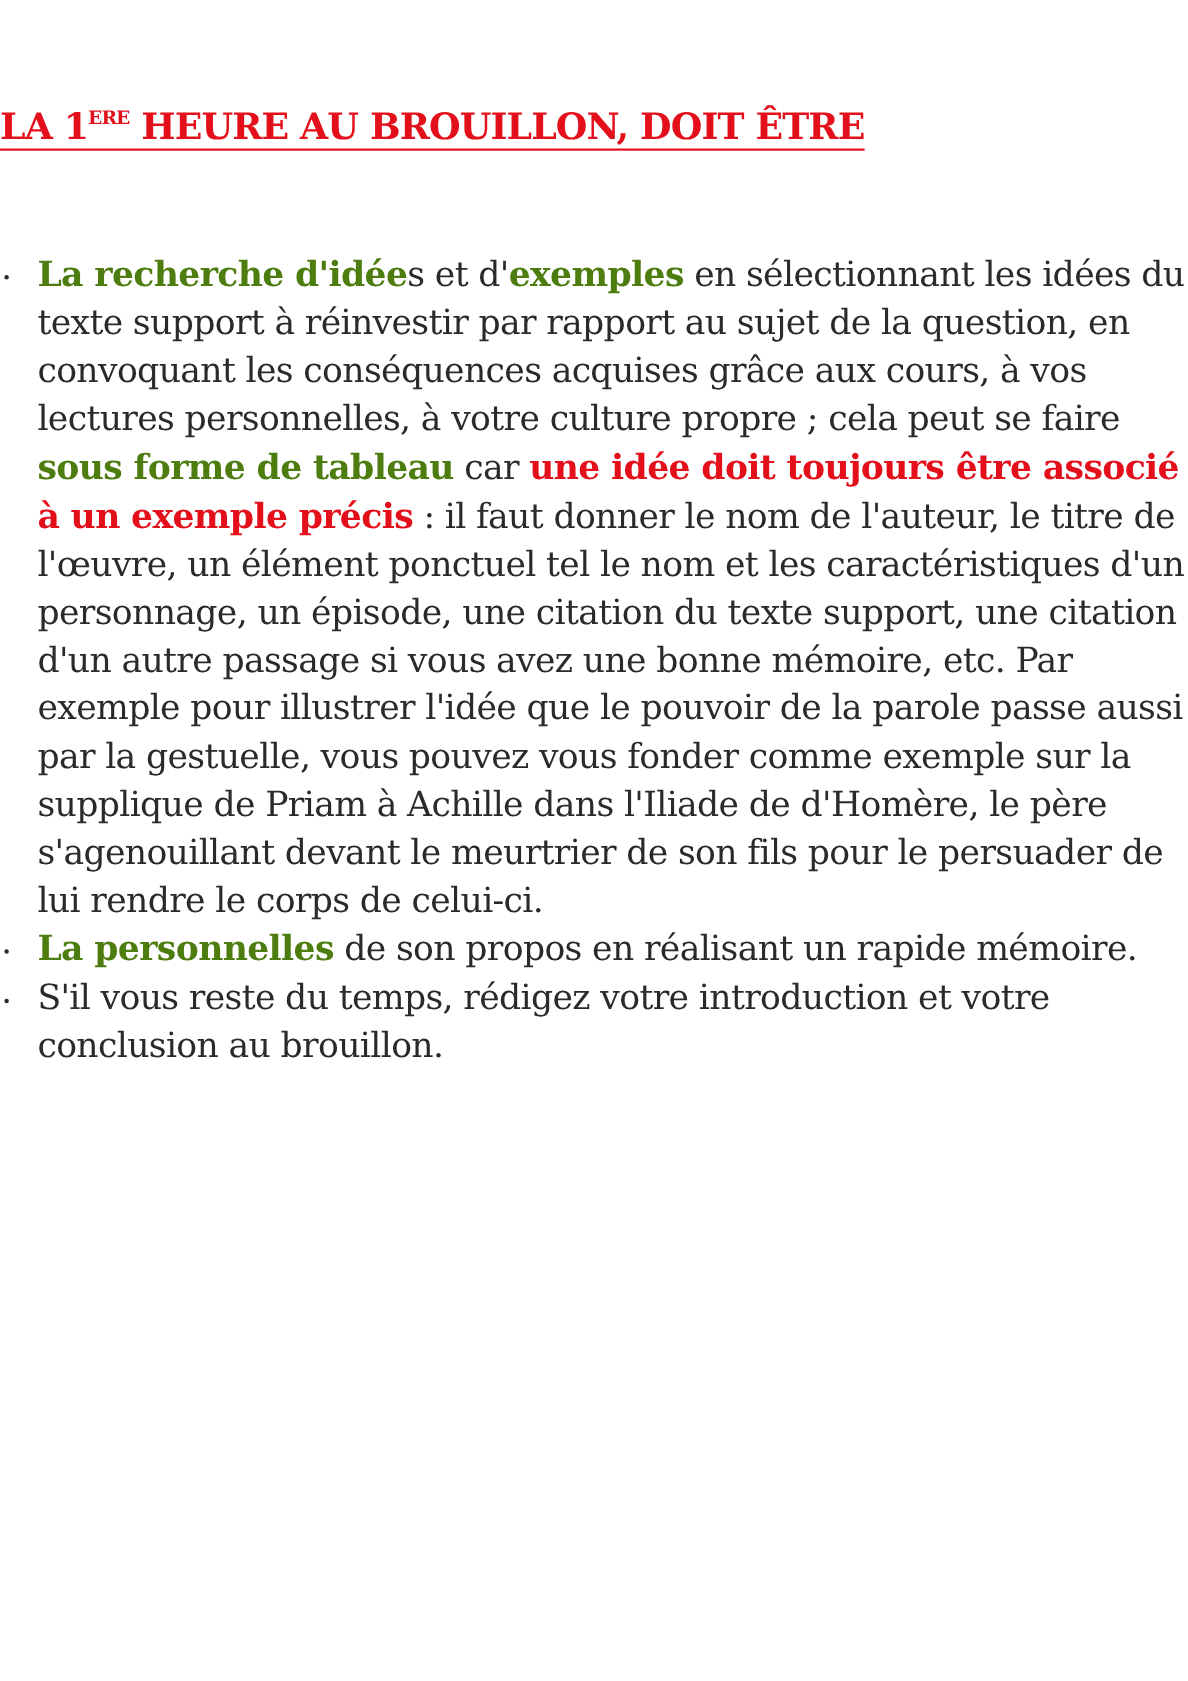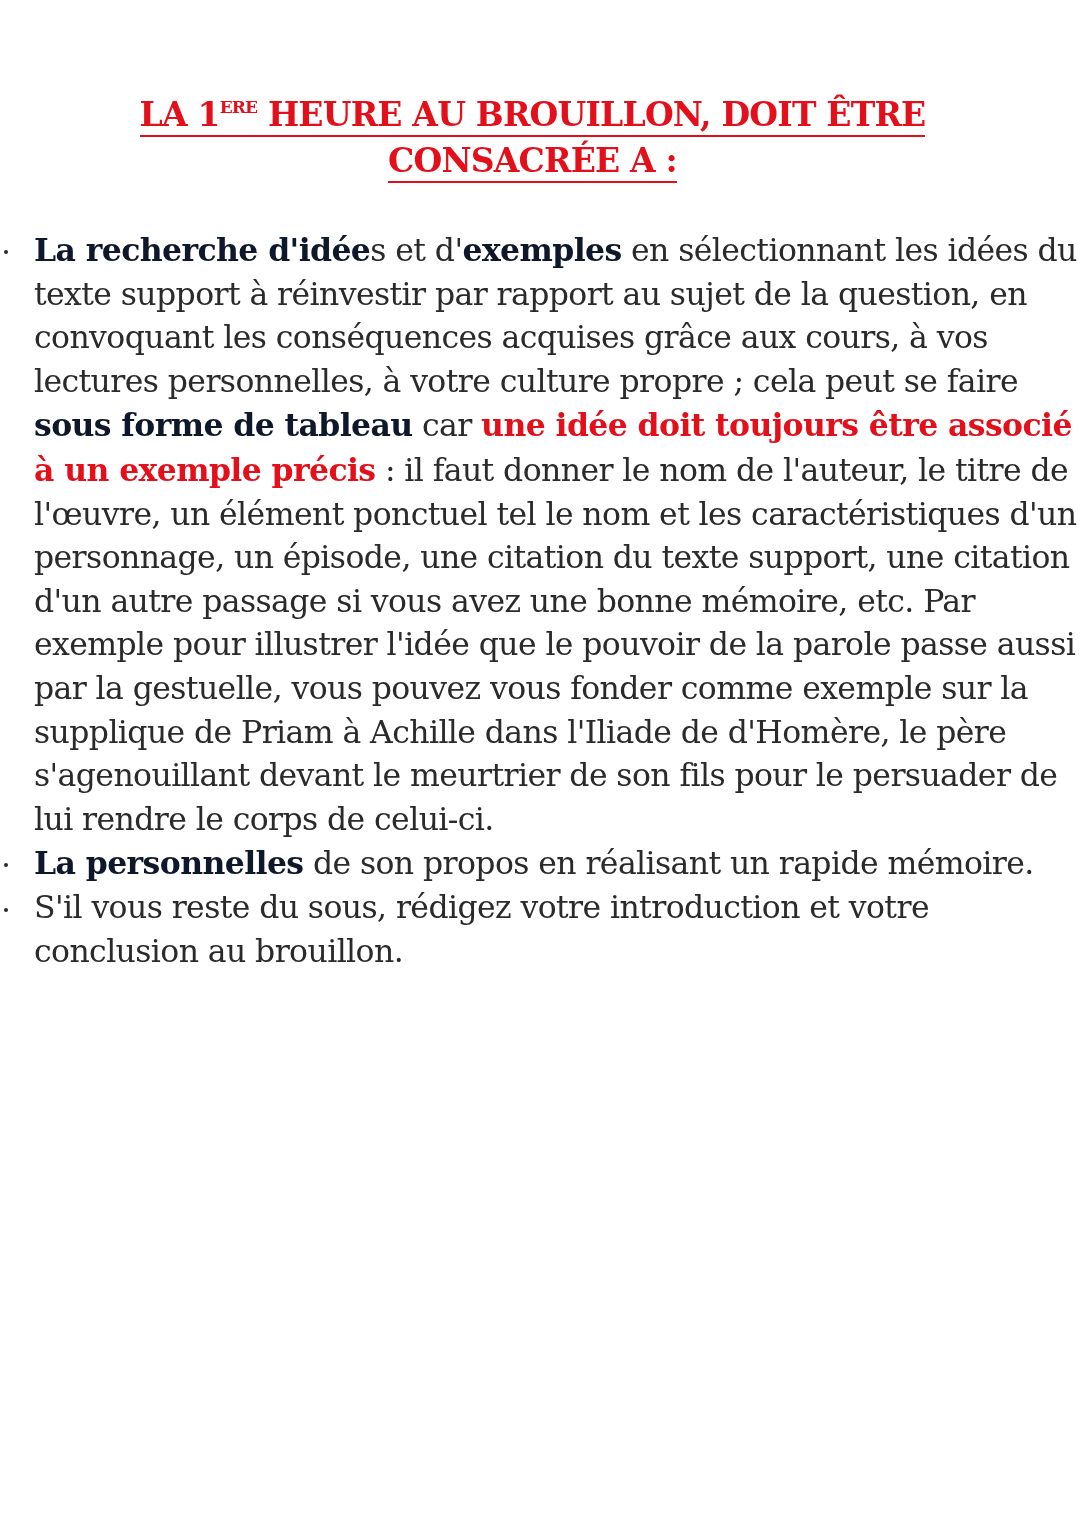--- a/index.html
+++ b/index.html
@@ -10,21 +10,20 @@
       position: relative;
       overflow: hidden;
       font-family: "DejaVu Serif", "Liberation Serif", serif;
       color: #2a2a2a;
     }
     .title {
       position: absolute;
       top: 92px;
       left: 0;
       width: 1065px;
-      text-align: center;
       color: #e3101b;
       font-weight: bold;
       font-size: 33px;
       line-height: 46px;
       letter-spacing: -0.8px;
     }
     .title span.line { display: inline-block; border-bottom: 2.5px solid #e3101b; line-height: 40px; }
     .title sup { font-size: 17px; vertical-align: 13px; line-height: 0; }
     ul.bullets {
       position: absolute;
@@ -42,34 +41,33 @@
     ul.bullets li::before {
       content: "";
       position: absolute;
       left: -30px;
       top: 22px;
       width: 4px;
       height: 4px;
       background: #2a2a2a;
       border-radius: 50%;
     }
-    .b { font-weight: bold; color: #0f172a; }
+    .b { font-weight: bold; color: #4d7c0f; }
     .r { font-weight: bold; color: #e3101b; }
   </style>
 </head>
 <body>
 
 <div class="title">
   <span class="line"><span>LA 1</span><sup>ERE</sup><span> HEURE AU BROUILLON, DOIT ÊTRE</span></span><br>
-  <span class="line">CONSACRÉE A :</span>
 </div>
 
 <ul class="bullets">
   <li>
     <span class="b">La recherche d'idée</span><span>s et d'</span><span class="b">exemples</span><span> en sélectionnant les idées du texte support à réinvestir par rapport au sujet de la question, en convoquant les conséquences acquises grâce aux cours, à vos lectures personnelles, à votre culture propre ; cela peut se faire </span><span class="b">sous forme de tableau</span><span> car </span><span class="r">une idée doit toujours être associé à un exemple précis</span><span> : il faut donner le nom de l'auteur, le titre de l'œuvre, un élément ponctuel tel le nom et les caractéristiques d'un personnage, un épisode, une citation du texte support, une citation d'un autre passage si vous avez une bonne mémoire, etc. Par exemple pour illustrer l'idée que le pouvoir de la parole passe aussi par la gestuelle, vous pouvez vous fonder comme exemple sur la supplique de Priam à Achille dans l'Iliade de d'Homère, le père s'agenouillant devant le meurtrier de son fils pour le persuader de lui rendre le corps de celui-ci.</span>
   </li>
   <li>
     <span class="b">La personnelles</span><span> de son propos en réalisant un rapide mémoire.</span>
   </li>
   <li>
-    <span>S'il vous reste du sous, rédigez votre introduction et votre conclusion au brouillon.</span>
+    <span>S'il vous reste du temps, rédigez votre introduction et votre conclusion au brouillon.</span>
   </li>
 </ul>
 
 </body></html>

